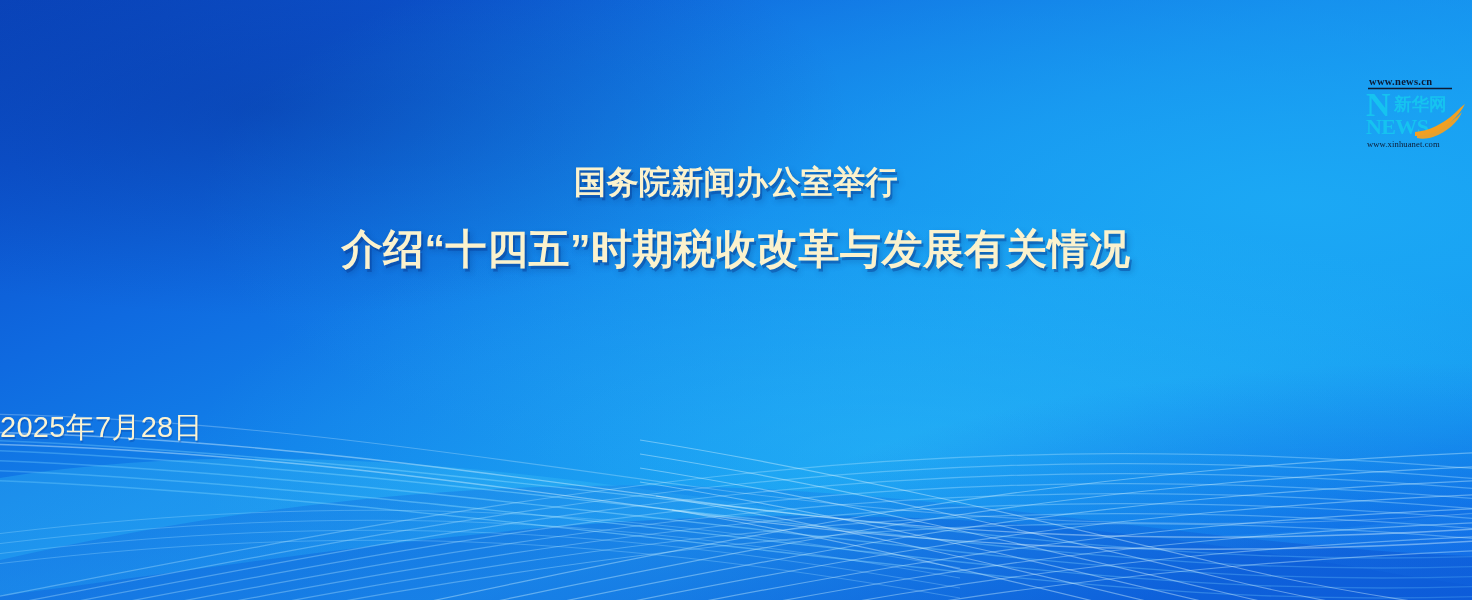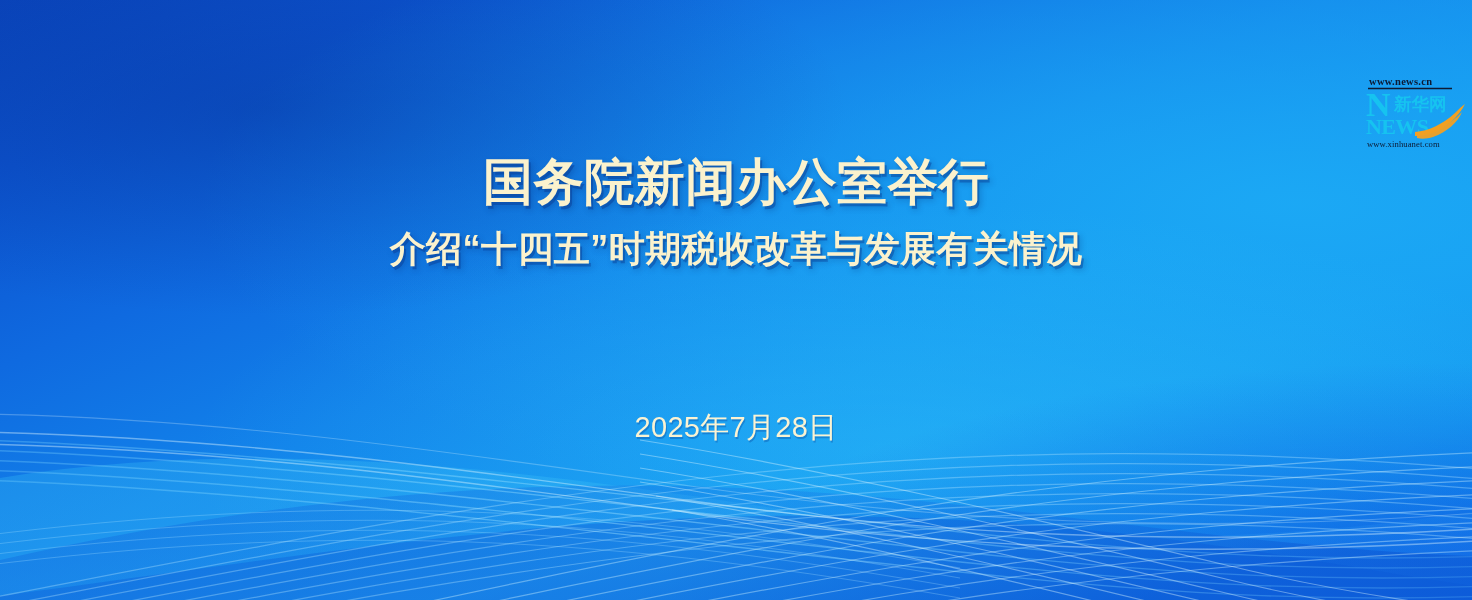--- a/index.html
+++ b/index.html
@@ -59,29 +59,29 @@
   }
   .t-line {
     color: #fbf2cd;
     font-weight: bold;
     letter-spacing: 0.012em;
     white-space: nowrap;
     text-shadow:
       2px 3px 0 rgba(7,52,140,0.40),
       3px 4px 6px rgba(5,40,110,0.30);
   }
-  .t-line-1 { font-size: 50px; line-height: 60px; }
+  .t-line-1 { font-size: 32px; line-height: 60px; }
   .t-line-2 { font-size: 50px; line-height: 74px; }
-  .t-line-3 { font-size: 36px; line-height: 74px; }
+  .t-line-3 { font-size: 41px; line-height: 74px; }
 
   .date-line {
     position: absolute;
     left: 0; right: 0;
     top: 408px;
-    text-align: center;
+    text-align: left;
     z-index: 5;
     color: #fbf3d2;
     font-size: 29px;
     font-weight: normal;
     letter-spacing: 0.01em;
     text-shadow: 1px 2px 0 rgba(8,55,145,0.30);
   }
 
   
   .logo {

